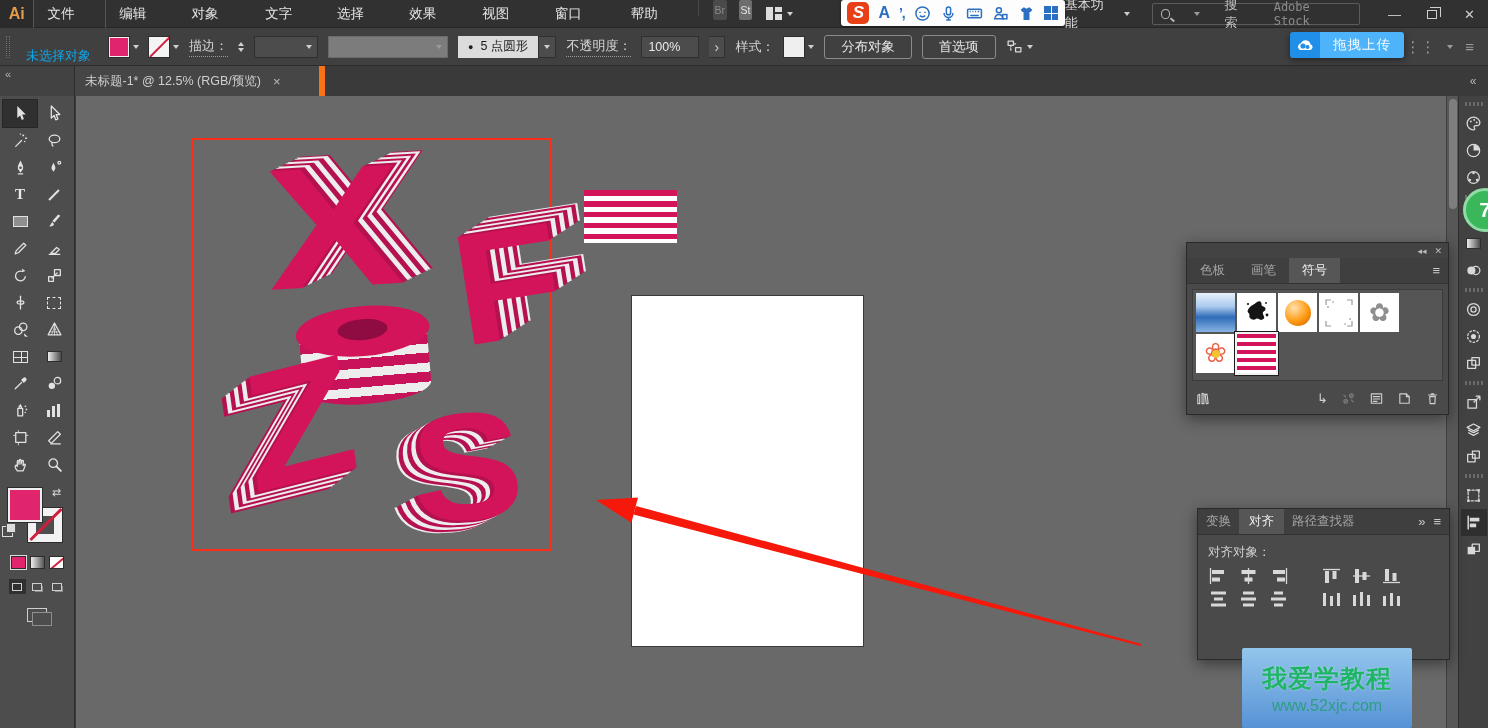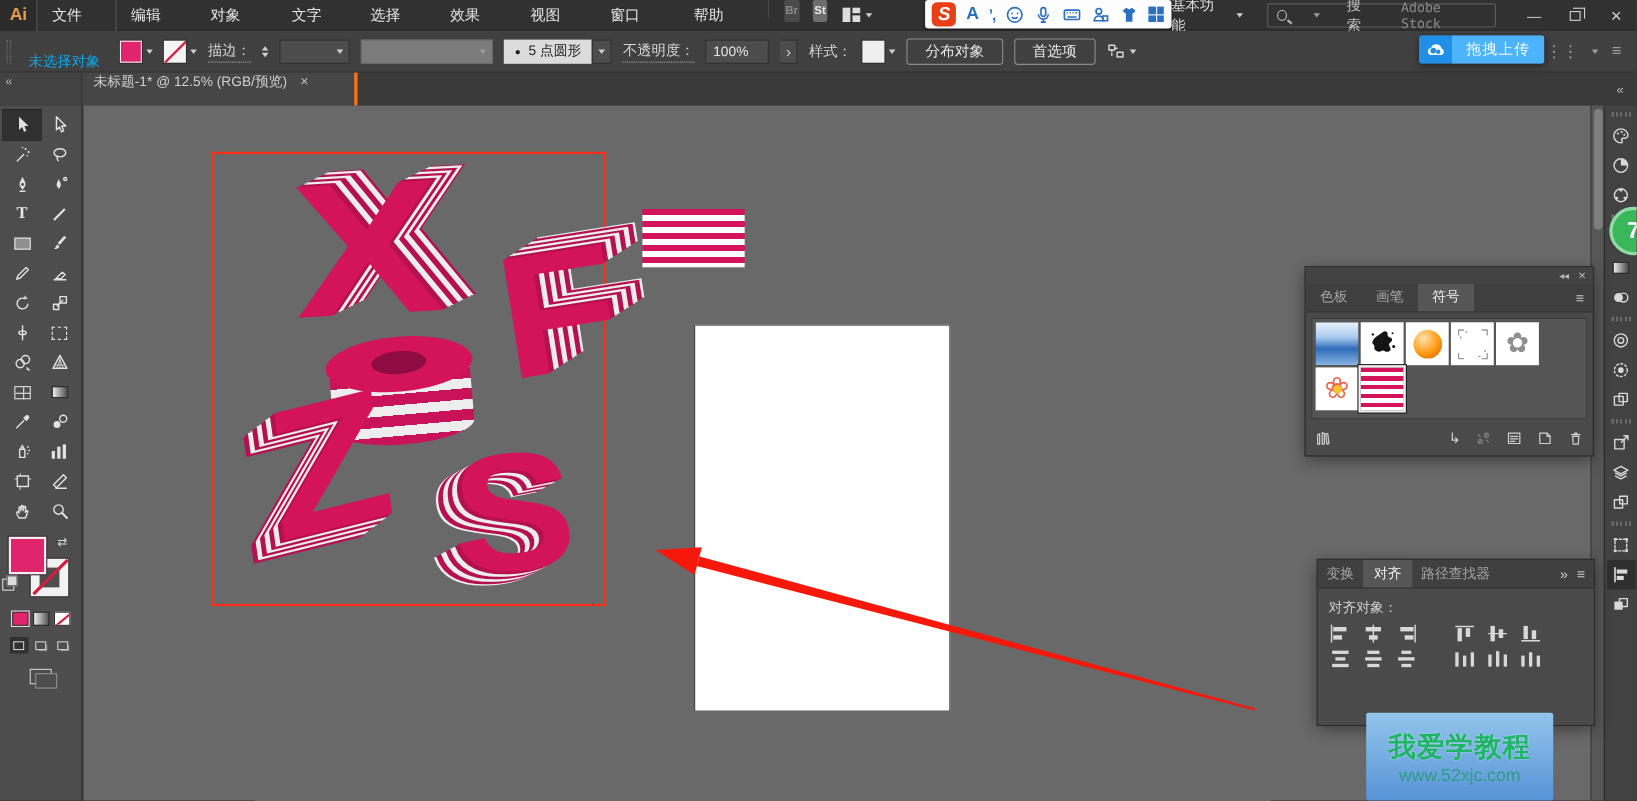--- a/index.html
+++ b/index.html
@@ -6,21 +6,21 @@
   html,body{width:1488px;height:728px;overflow:hidden;background:#333}
   body{font-family:"Liberation Sans",sans-serif;font-size:13px;color:#d8d8d8;-webkit-font-smoothing:antialiased}
   .app{position:relative;width:1488px;height:728px;background:#3c3c3c;overflow:hidden}
 
   
   .menubar{position:absolute;left:0;top:0;width:1488px;height:28px;background:#313131;display:flex;border-bottom:1px solid #262626}
   .ai-logo{width:34px;height:28px;display:flex;align-items:center;justify-content:center;font-weight:700;font-size:16px;color:#e39b4a;background:#2b2b2b}
   .menu-item{padding:0 14px;height:28px;line-height:28px;color:#e4e4e4;font-size:13.5px}
   .menu-item.first{outline:1px solid #555}
   .mb-sep{width:1px;height:16px;background:#4a4a4a;margin:0 8px}
-  .sq-ic{width:14px;height:20px;margin:0 6px;border-radius:2px;display:flex;align-items:center;justify-content:center;font-size:10.5px;font-weight:700}
+  .sq-ic{width:14px;height:20px;margin:0 6px;border-radius:2px;display:flex;align-items:center;justify-content:center;font-size:10.5px;font-weight:400}
   .sq-br{background:#4a4a4a;color:#8a8a8a}
   .sq-st{background:#6d6d6d;color:#e8e8e8}
   .lay-ic{display:flex;align-items:center;gap:5px;margin:0 8px}
   .lay-grid{width:16px;height:13px;background:
      linear-gradient(#dcdcdc,#dcdcdc) 0 0/7px 13px no-repeat,
      linear-gradient(#dcdcdc,#dcdcdc) 9px 0/7px 5px no-repeat,
      linear-gradient(#dcdcdc,#dcdcdc) 9px 7px/7px 6px no-repeat}
   .tri-d{width:0;height:0;border-left:4px solid transparent;border-right:4px solid transparent;border-top:5px solid #cfcfcf}
   .tri-d.sm{border-left-width:3px;border-right-width:3px;border-top-width:4px}
   .tri-u.sm{width:0;height:0;border-left:3px solid transparent;border-right:3px solid transparent;border-bottom:4px solid #cfcfcf}
@@ -72,21 +72,21 @@
   .dim-ic{color:#9a9a9a;font-size:15px}
 
   
   .upload{position:absolute;left:1290px;top:32px;height:26px;display:flex;z-index:60;box-shadow:0 2px 7px rgba(0,0,0,.45);border-radius:3px;overflow:hidden}
   .up-ic{width:30px;background:#1f8fe8;display:flex;align-items:center;justify-content:center}
   .up-tx{background:#4db3fb;color:#f2faff;font-size:13.5px;display:flex;align-items:center;padding:0 13px;letter-spacing:1px}
 
   
   .tabbar{position:absolute;left:0;top:66px;width:1488px;height:30px;background:#3a3a3a;display:flex}
   .tb-toolstrip{width:75px;height:30px;background:#424242;border-right:1px solid #2e2e2e;color:#b5b5b5;font-size:11px;padding:2px 0 0 5px}
-  .doc-tab{width:250px;height:30px;background:#464646;border-right:3px solid #f97316;display:flex;gap:12px;padding:0 10px;color:#cfcfcf;font-size:12.5px}
+  .doc-tab{width:250px;height:30px;background:#464646;border-right:6px solid #f97316;display:flex;align-items:center;gap:12px;padding:0 10px;color:#cfcfcf;font-size:12.5px}
   .doc-close{color:#bdbdbd;font-size:13px}
   .tb-dockstrip{margin-left:auto;width:30px;text-align:center;color:#b5b5b5;font-size:12px;line-height:30px}
 
   
   .main{position:absolute;left:0;top:96px;width:1488px;height:632px}
 
   
   .toolbar{position:absolute;left:0;top:0;width:75px;height:632px;background:#4d4d4d;border-right:1px solid #2e2e2e}
   .tgrid{display:grid;grid-template-columns:34px 34px;justify-content:center;padding-top:4px}
   .tcell{width:34px;height:27px;display:flex;align-items:center;justify-content:center;position:relative}

